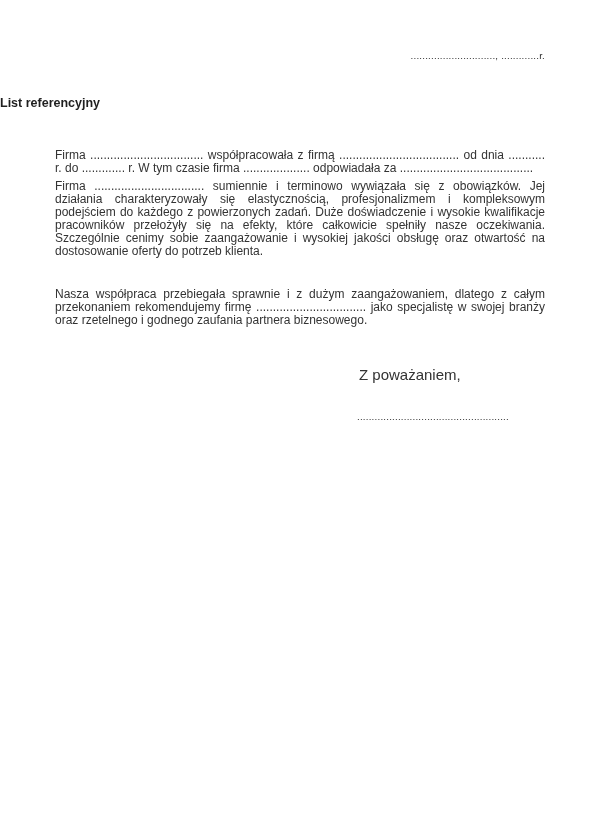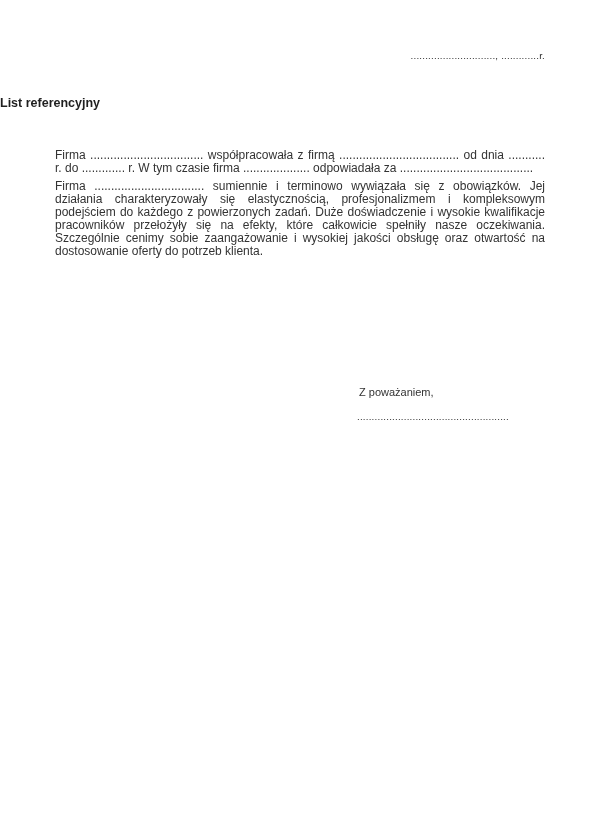--- a/index.html
+++ b/index.html
@@ -45,23 +45,22 @@
     text-align: justify;
     color: #333333;
   }
   .p1 { top: 149px; }
   .p2 { top: 180px; }
   .p3 { top: 288px; }
   .closing {
     position: absolute;
     top: 366px;
     left: 359px;
-    font-size: 11px;
+    font-size: 15px;
     color: #333333;
-    margin-top: 20px;
   }
   .signature {
     position: absolute;
     top: 411px;
     left: 357px;
     font-size: 9.8px;
     letter-spacing: 0.2px;
     color: #333333;
     white-space: nowrap;
   }
@@ -72,18 +71,19 @@
 <div class="page">
 
   <div class="date-line">............................., .............r.</div>
 
   <h1 class="title">List referencyjny</h1>
 
   <p class="para p1">Firma .................................. współpracowała z firmą .................................... od dnia ........... r. do ............. r. W tym czasie firma .................... odpowiadała za ........................................</p>
 
   <p class="para p2">Firma ................................. sumiennie i terminowo wywiązała się z obowiązków. Jej działania charakteryzowały się elastycznością, profesjonalizmem i kompleksowym podejściem do każdego z powierzonych zadań. Duże doświadczenie i wysokie kwalifikacje pracowników przełożyły się na efekty, które całkowicie spełniły nasze oczekiwania. Szczególnie cenimy sobie zaangażowanie i wysokiej jakości obsługę oraz otwartość na dostosowanie oferty do potrzeb klienta.</p>
 
+  <p class="para p3">Nasza współpraca przebiegała sprawnie i z dużym zaangażowaniem, dlatego z całym przekonaniem rekomendujemy firmę ................................. jako specjalistę w swojej branży oraz rzetelnego i godnego zaufania partnera biznesowego.</p>
 
   <div class="closing">Z poważaniem,</div>
 
   <div class="signature">....................................................</div>
 
 </div>
 
 </body></html>

